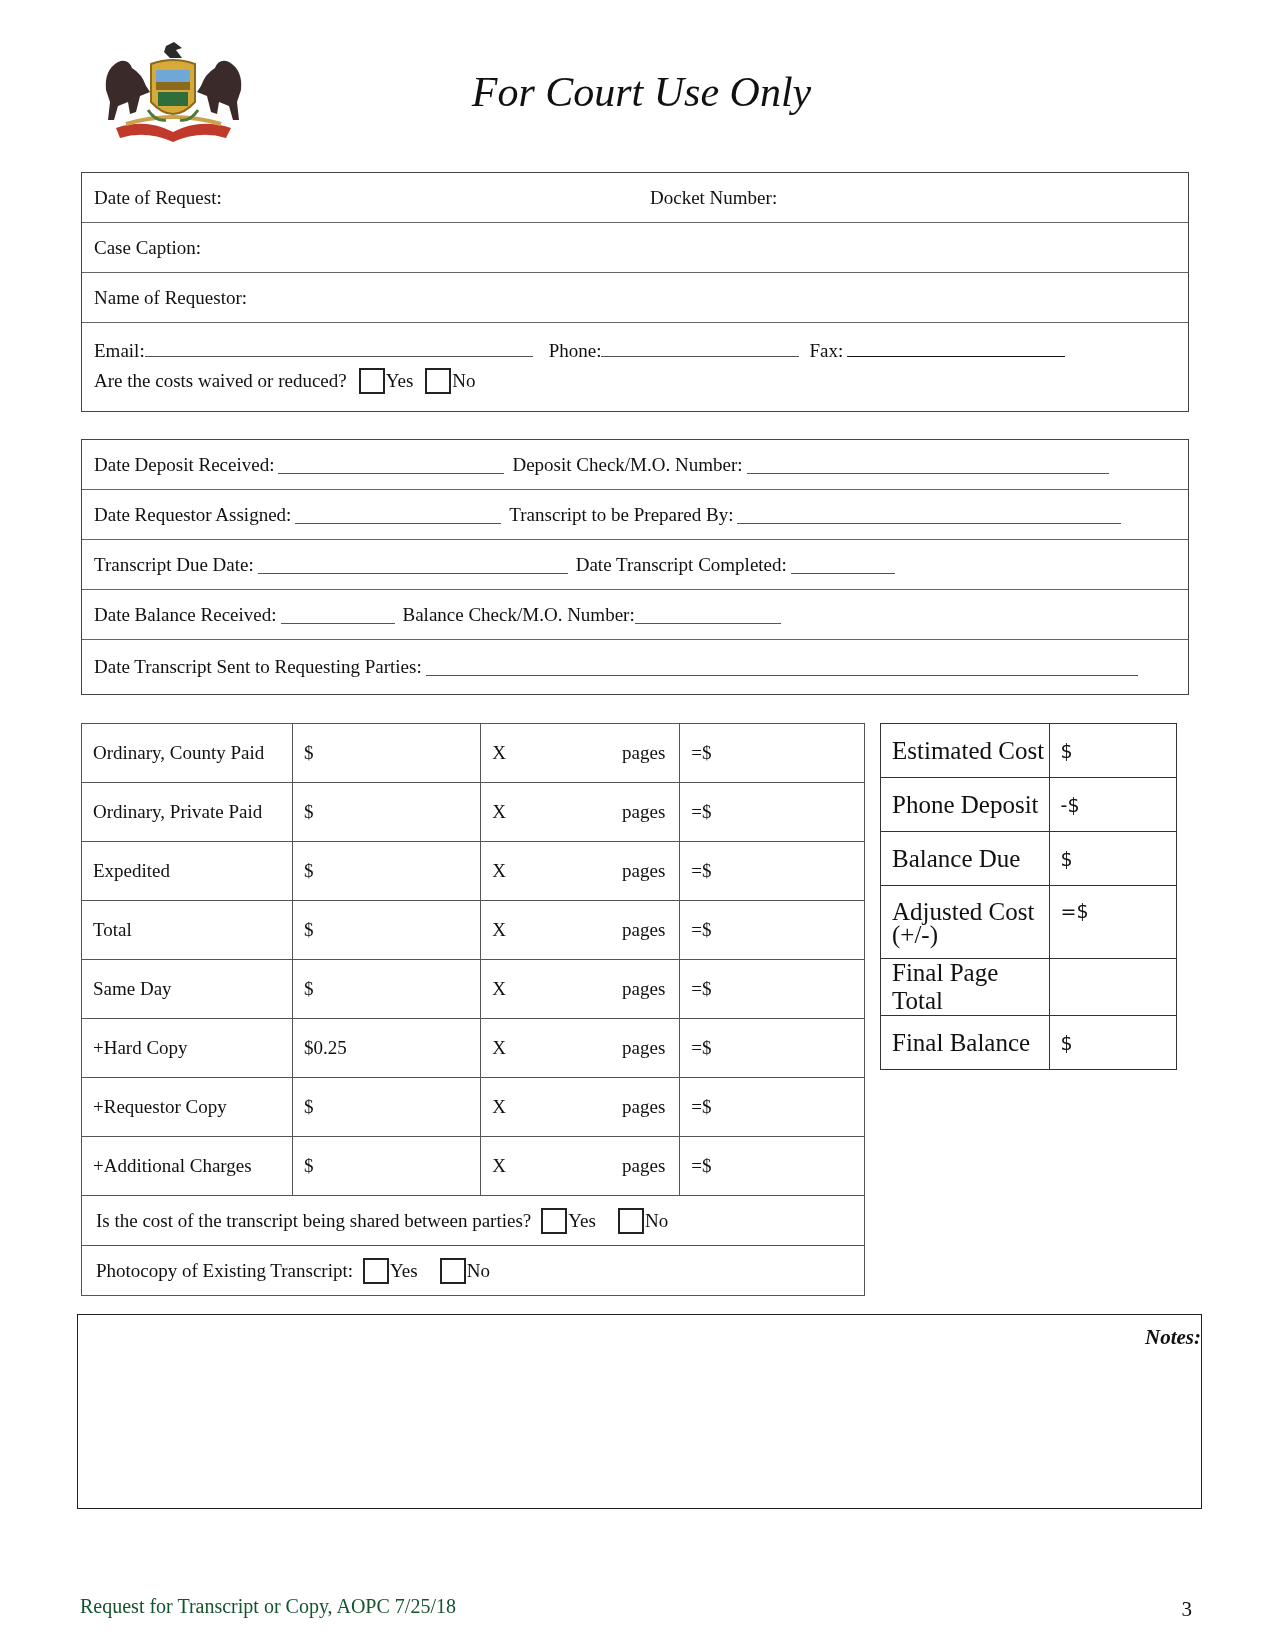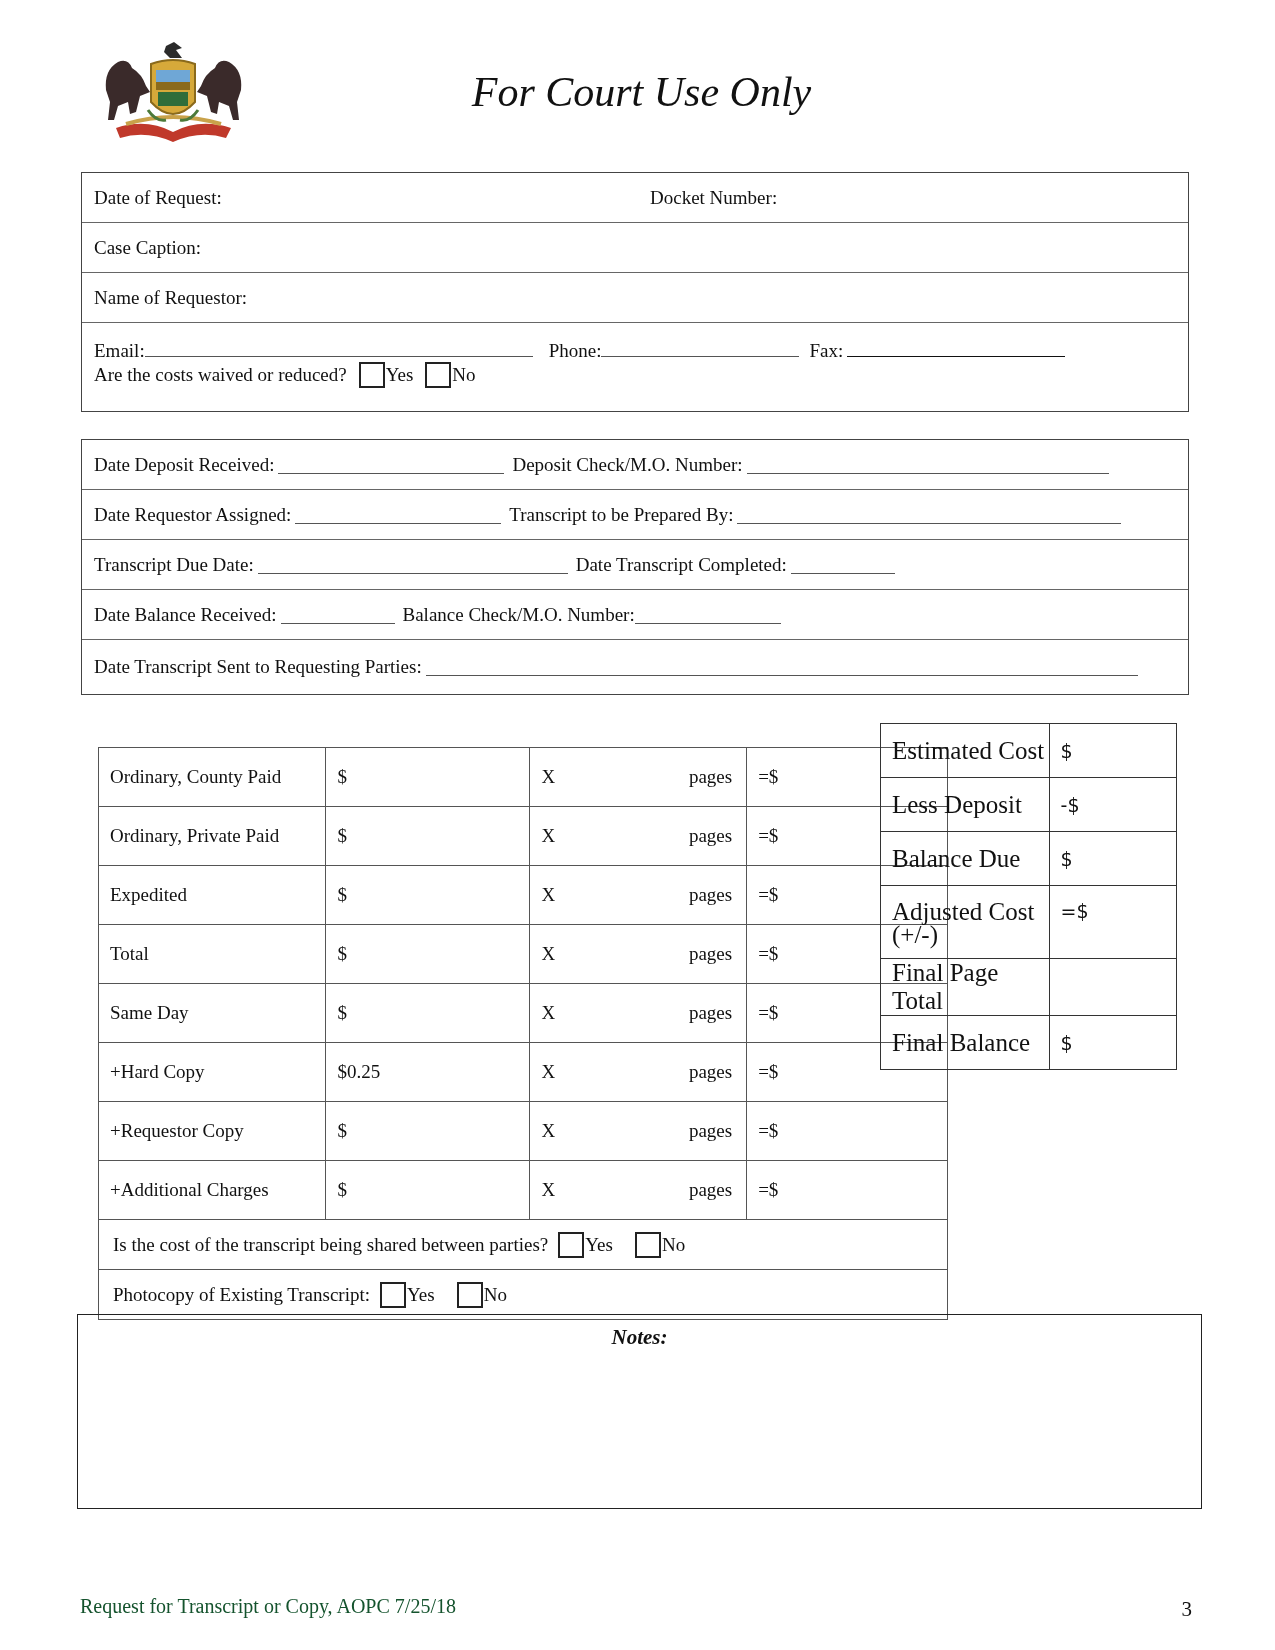--- a/index.html
+++ b/index.html
@@ -11,32 +11,32 @@
   .title span { display: inline-block; margin-left: 0; }
 
   .box { position: absolute; border: 1.5px solid #444; }
   .row { position: relative; border-bottom: 1.5px solid #666; padding-left: 12px; display: flex; align-items: center; white-space: nowrap; }
   .row:last-child { border-bottom: none; }
   .blank { display: inline-block; border-bottom: 1px solid #555; height: 18px; vertical-align: baseline; margin-left: 4px; margin-right: 8px; }
   .cb { display: inline-block; width: 26px; height: 26px; border: 2px solid #222; vertical-align: middle; margin: 0 1px 0 12px; cursor: pointer; }
   .cbl { vertical-align: middle; }
 
   table { border-collapse: collapse; }
-  .cost { position: absolute; left: 98px; top: 723px; width: 850px; margin-top: 24px; }
+  .cost { position: absolute; left: 81px; top: 723px; width: 784px; }
   .cost td { border: 1.5px solid #555; height: 59px; font-size: 19px; vertical-align: middle; padding-left: 11px; }
   .cost .q td { height: 50px; padding-left: 14px; }
   .xcell { position: relative; }
 
   .summary { position: absolute; left: 880px; top: 723px; width: 297px; }
   .summary td { border: 1.5px solid #333; height: 54px; padding-left: 11px; vertical-align: middle; font-size: 25px; }
   .summary td.v { font-family: "DejaVu Sans", "Liberation Sans", sans-serif; font-size: 19px; }
   .summary tr.tall td { height: 73px; vertical-align: top; padding-top: 14px; line-height: 23px; }
 
   .notes { position: absolute; left: 77px; top: 1314px; width: 1125px; height: 195px; border: 1.5px solid #222; }
-  .notes-title { text-align: center; font-weight: bold; font-style: italic; font-size: 21px; margin-top: 10px; }
+  .notes-title { text-align: right; font-weight: bold; font-style: italic; font-size: 21px; margin-top: 10px; }
 
   .footer-l { position: absolute; left: 80px; top: 1595px; color: #14532d; font-size: 20px; }
   .footer-r { position: absolute; right: 83px; top: 1597px; font-size: 21px; }
 </style>
 </head>
 <body>
 
 <div class="seal">
   <svg width="155" height="105" viewBox="0 0 155 105">
 
@@ -68,21 +68,21 @@
   <div class="row" style="height:50px;">
     <span>Case Caption:</span>
   </div>
   <div class="row" style="height:50px;">
     <span>Name of Requestor:</span>
   </div>
   <div class="row" style="height:88px; display:block; padding-top:16px;">
     <div style="white-space:nowrap;">
       <span>Email:</span><span class="blank" style="width:388px; margin-left:0; margin-right:16px;"></span><span>Phone:</span><span class="blank" style="width:198px; margin-left:0; margin-right:10px;"></span><span>Fax:</span><span class="blank" style="width:218px; border-bottom-color:#111;"></span>
     </div>
-    <div style="white-space:nowrap;">
+    <div style="margin-top:6px; white-space:nowrap;">
       <span class="cbl">Are the costs waived or reduced?</span><span class="cb"></span><span class="cbl">Yes</span><span class="cb" style="margin-left:12px;"></span><span class="cbl">No</span>
     </div>
   </div>
 </div>
 
 <div class="box" style="left:81px; top:439px; width:1108px; height:256px;">
   <div class="row" style="height:50px;">
     <span>Date Deposit Received:</span>
       <span class="blank" style="width:226px;"></span>
       <span>Deposit Check/M.O. Number:</span>
@@ -185,21 +185,21 @@
   <colgroup>
       <col style="width:169px">
       <col style="width:128px">
     </colgroup>
   <tbody>
     <tr>
       <td>Estimated Cost</td>
       <td class="v">$</td>
     </tr>
     <tr>
-      <td>Less Deposit</td>
+      <td>Phone Deposit</td>
       <td class="v">-$</td>
     </tr>
     <tr>
       <td>Balance Due</td>
       <td class="v">$</td>
     </tr>
     <tr class="tall">
       <td>
           <div>Adjusted Cost</div>
           <div>(+/-)</div>

